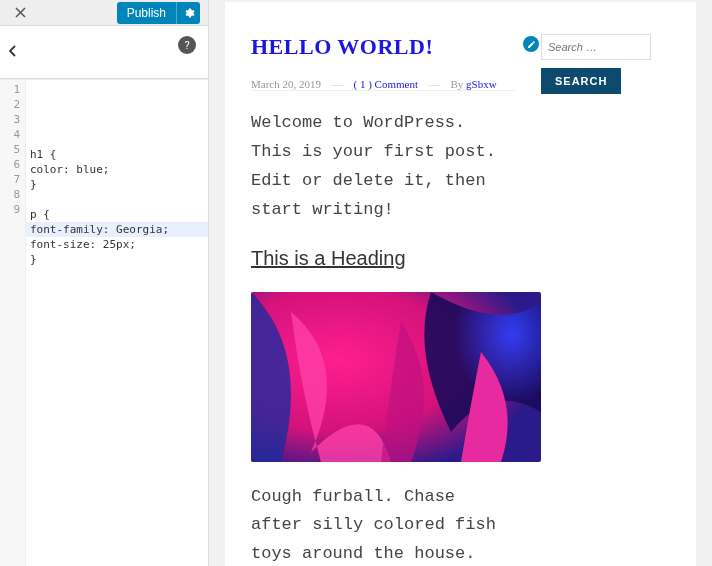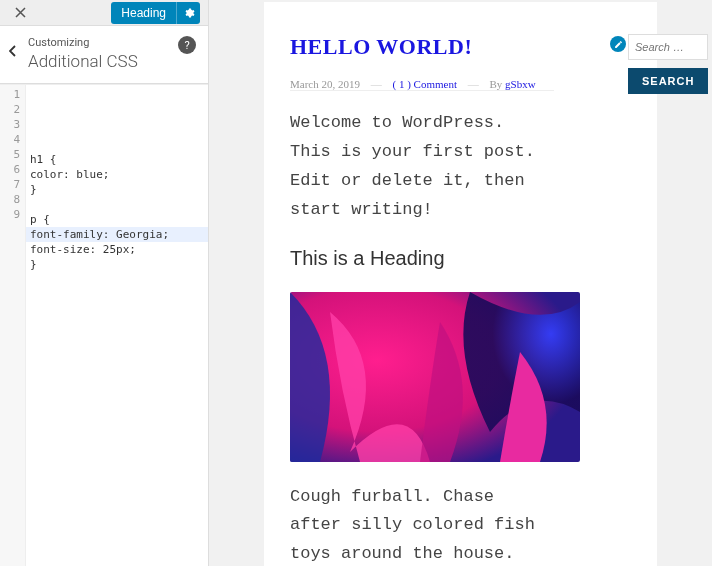--- a/index.html
+++ b/index.html
@@ -22,31 +22,31 @@
 .help-btn { width: 18px; height: 18px; border-radius: 50%; background: #555; color: #fff; font-size: 11px; display: flex; align-items: center; justify-content: center; cursor: pointer; position: absolute; right: 12px; top: 10px; }
 
 .code-area { flex: 1; background: #fff; display: flex; font-family: Menlo, Consolas, monospace; font-size: 11px; border-top: 1px solid #eee; overflow: hidden; }
 .gutter { width: 26px; background: #f7f7f7; border-right: 1px solid #eee; color: #999; text-align: right; padding: 2px 5px 0 0; line-height: 15px; }
 .code { flex: 1; padding: 2px 0 0 4px; color: #333; line-height: 15px; white-space: pre; position: relative; margin-top: 20px; }
 .code-cursor-line { position: absolute; left: 0; right: 0; height: 15px; background: #e8f0fe; top: 122px; }
 .code-text { position: relative; z-index: 1; }
 
 
 .preview { flex: 1; background: #f1f1f1; overflow: hidden; display: flex; justify-content: center; }
-.site { width: 393px; background: #fff; margin-top: 2px; padding: 32px 0 0 0; display: flex; gap: 26px; }
+.site { width: 471px; background: #fff; margin-top: 2px; padding: 32px 0 0 0; display: flex; gap: 26px; }
 .main { width: 290px; padding-left: 26px; }
 .post-title { font-family: Georgia, 'Times New Roman', serif; font-size: 22px; font-weight: 800; color: #1a16e0; letter-spacing: 0.5px; }
 .meta { font-family: Georgia, serif; font-size: 11px; color: #999; margin-top: 18px; border-bottom: 1px solid #eee; }
 .meta a { color: #1a16e0; text-decoration: none; }
 .meta-sep { margin: 0 8px; color: #ccc; }
 .body-p { font-family: Liberation Mono, monospace; font-size: 17px; color: #444; line-height: 1.7; margin-top: 18px; }
-.body-h { font-family: -apple-system, sans-serif; font-size: 20px; font-weight: 500; color: #333; margin-top: 22px; }
+.body-h { font-family: -apple-system, sans-serif; font-size: 20px; font-weight: 500; color: #333; margin-top: 22px; text-decoration: underline; }
 .post-img { width: 290px; height: 170px; margin-top: 22px; border-radius: 2px; }
 
-.sidebar { width: 122px; padding-right: 12px; margin-left: 48px; }
+.sidebar { width: 122px; padding-right: 12px; }
 .widget { position: relative; margin-bottom: 22px; }
 .edit-badge { position: absolute; left: -18px; top: 2px; width: 16px; height: 16px; border-radius: 50%; background: #0085ba; display: flex; align-items: center; justify-content: center; }
 .edit-badge svg { width: 9px; height: 9px; fill: #fff; }
 .search-input { width: 100%; height: 26px; border: 1px solid #ddd; padding: 0 6px; font-size: 11px; font-style: italic; color: #999; }
 .search-btn { margin-top: 8px; background: #0c4a6e; color: #fff; border: none; padding: 7px 14px; font-size: 11px; font-weight: 700; letter-spacing: 1px; cursor: pointer; }
 .widget-title { font-size: 13px; font-weight: 800; letter-spacing: 0.5px; color: #222; margin-bottom: 10px; }
 .widget-list { list-style: disc; padding-left: 16px; }
 .widget-list li a { font-family: Georgia, serif; font-size: 12px; color: #1a16e0; text-decoration: none; }
 
 .gear-svg { width: 12px; height: 12px; fill: #fff; }
@@ -56,37 +56,33 @@
 
 <div class="app">
   <div class="panel">
     <div class="topbar">
       <div class="close-btn">
         <svg width="11" height="11" viewBox="0 0 11 11">
             <path d="M1 1 L10 10 M10 1 L1 10" stroke="#555" stroke-width="1.5" fill="none"></path>
           </svg>
       </div>
       <div class="topbar-spacer"></div>
-      <button class="publish-btn">Heading</button>
+      <button class="publish-btn">Publish</button>
       <button class="gear-btn">
         <svg class="gear-svg" viewBox="0 0 24 24">
             <path d="M12 8a4 4 0 100 8 4 4 0 000-8zm9 4a7 7 0 00-.1-1.2l2.1-1.6-2-3.4-2.5 1a7 7 0 00-2-1.2L16 3h-4l-.5 2.6a7 7 0 00-2 1.2l-2.5-1-2 3.4 2.1 1.6A7 7 0 007 12c0 .4 0 .8.1 1.2L5 14.8l2 3.4 2.5-1c.6.5 1.3.9 2 1.2L12 21h4l.5-2.6c.7-.3 1.4-.7 2-1.2l2.5 1 2-3.4-2.1-1.6c.1-.4.1-.8.1-1.2z"></path>
           </svg>
       </button>
     </div>
 
     <div class="section-header">
       <div class="back-btn">
         <svg width="8" height="12" viewBox="0 0 8 12">
             <path d="M6 1 L1 6 L6 11" stroke="#333" stroke-width="1.8" fill="none"></path>
           </svg>
-      </div>
-      <div class="section-labels">
-        <div class="customizing-label">Customizing</div>
-        <div class="section-title">Additional CSS</div>
       </div>
       <div class="help-btn">?</div>
     </div>
 
     <div class="code-area">
       <div class="gutter" id="gutter">
           <div>1</div>
           <div>2</div>
           <div>3</div>
           <div>4</div>

